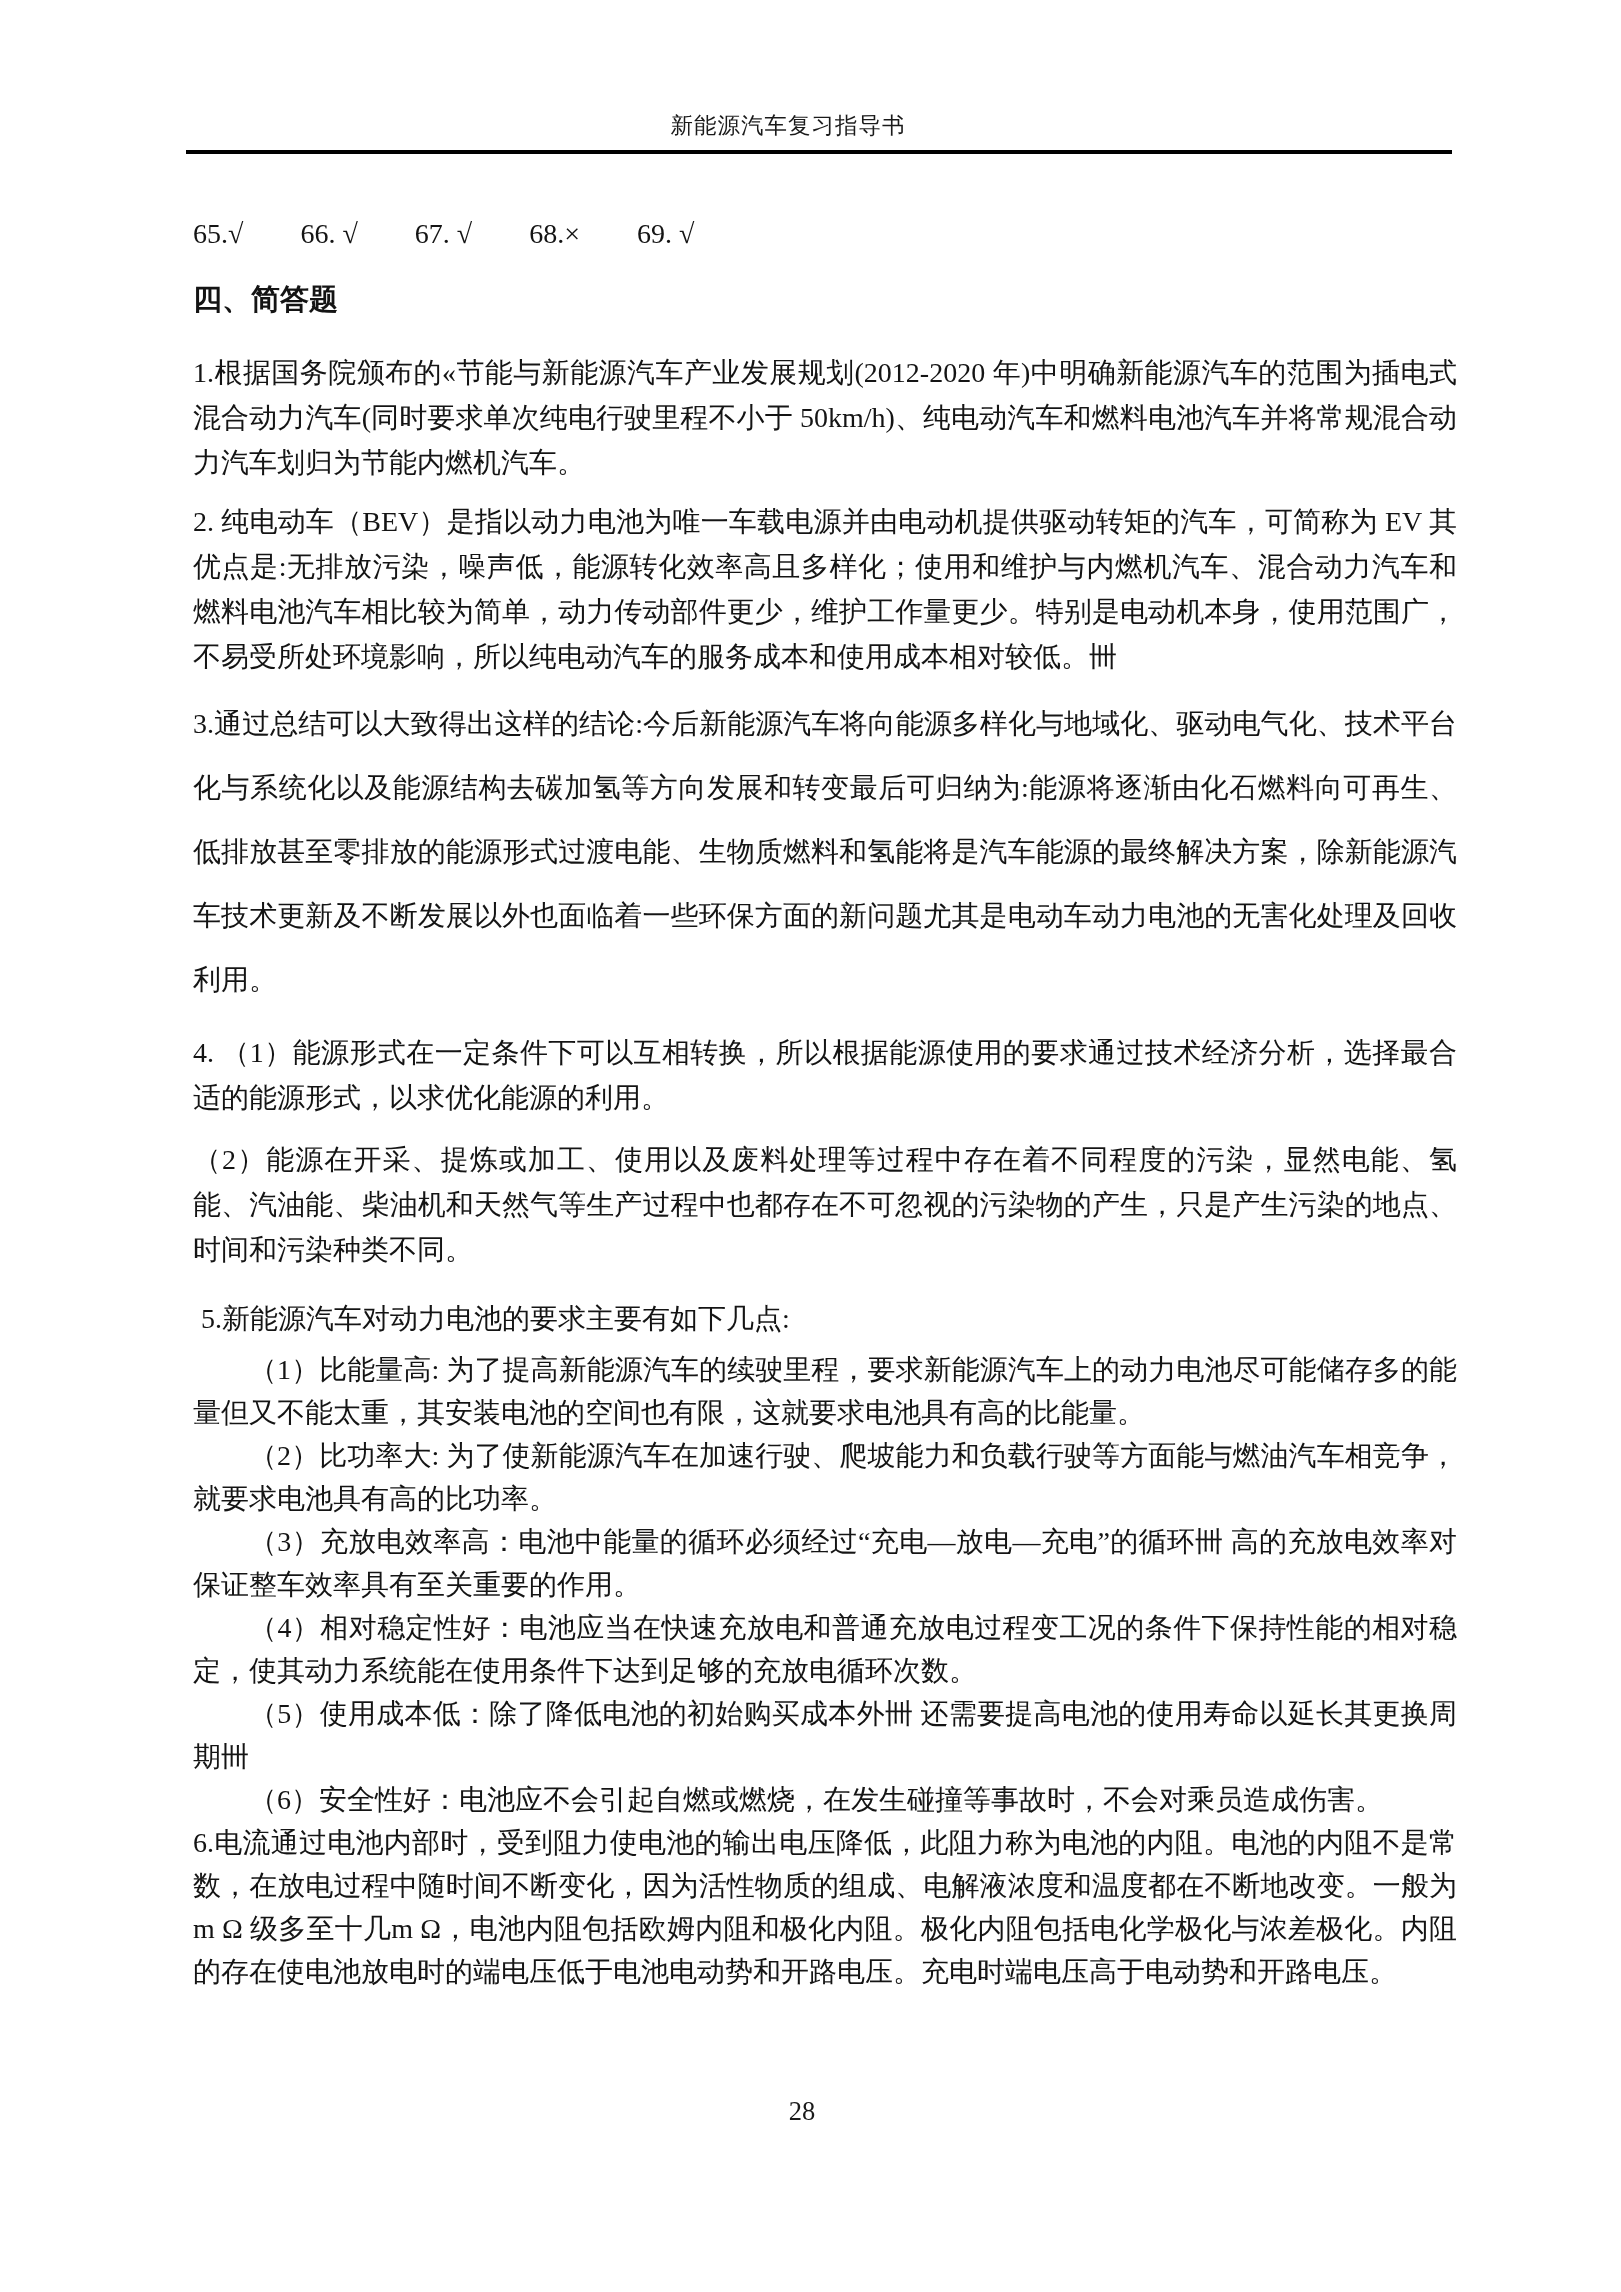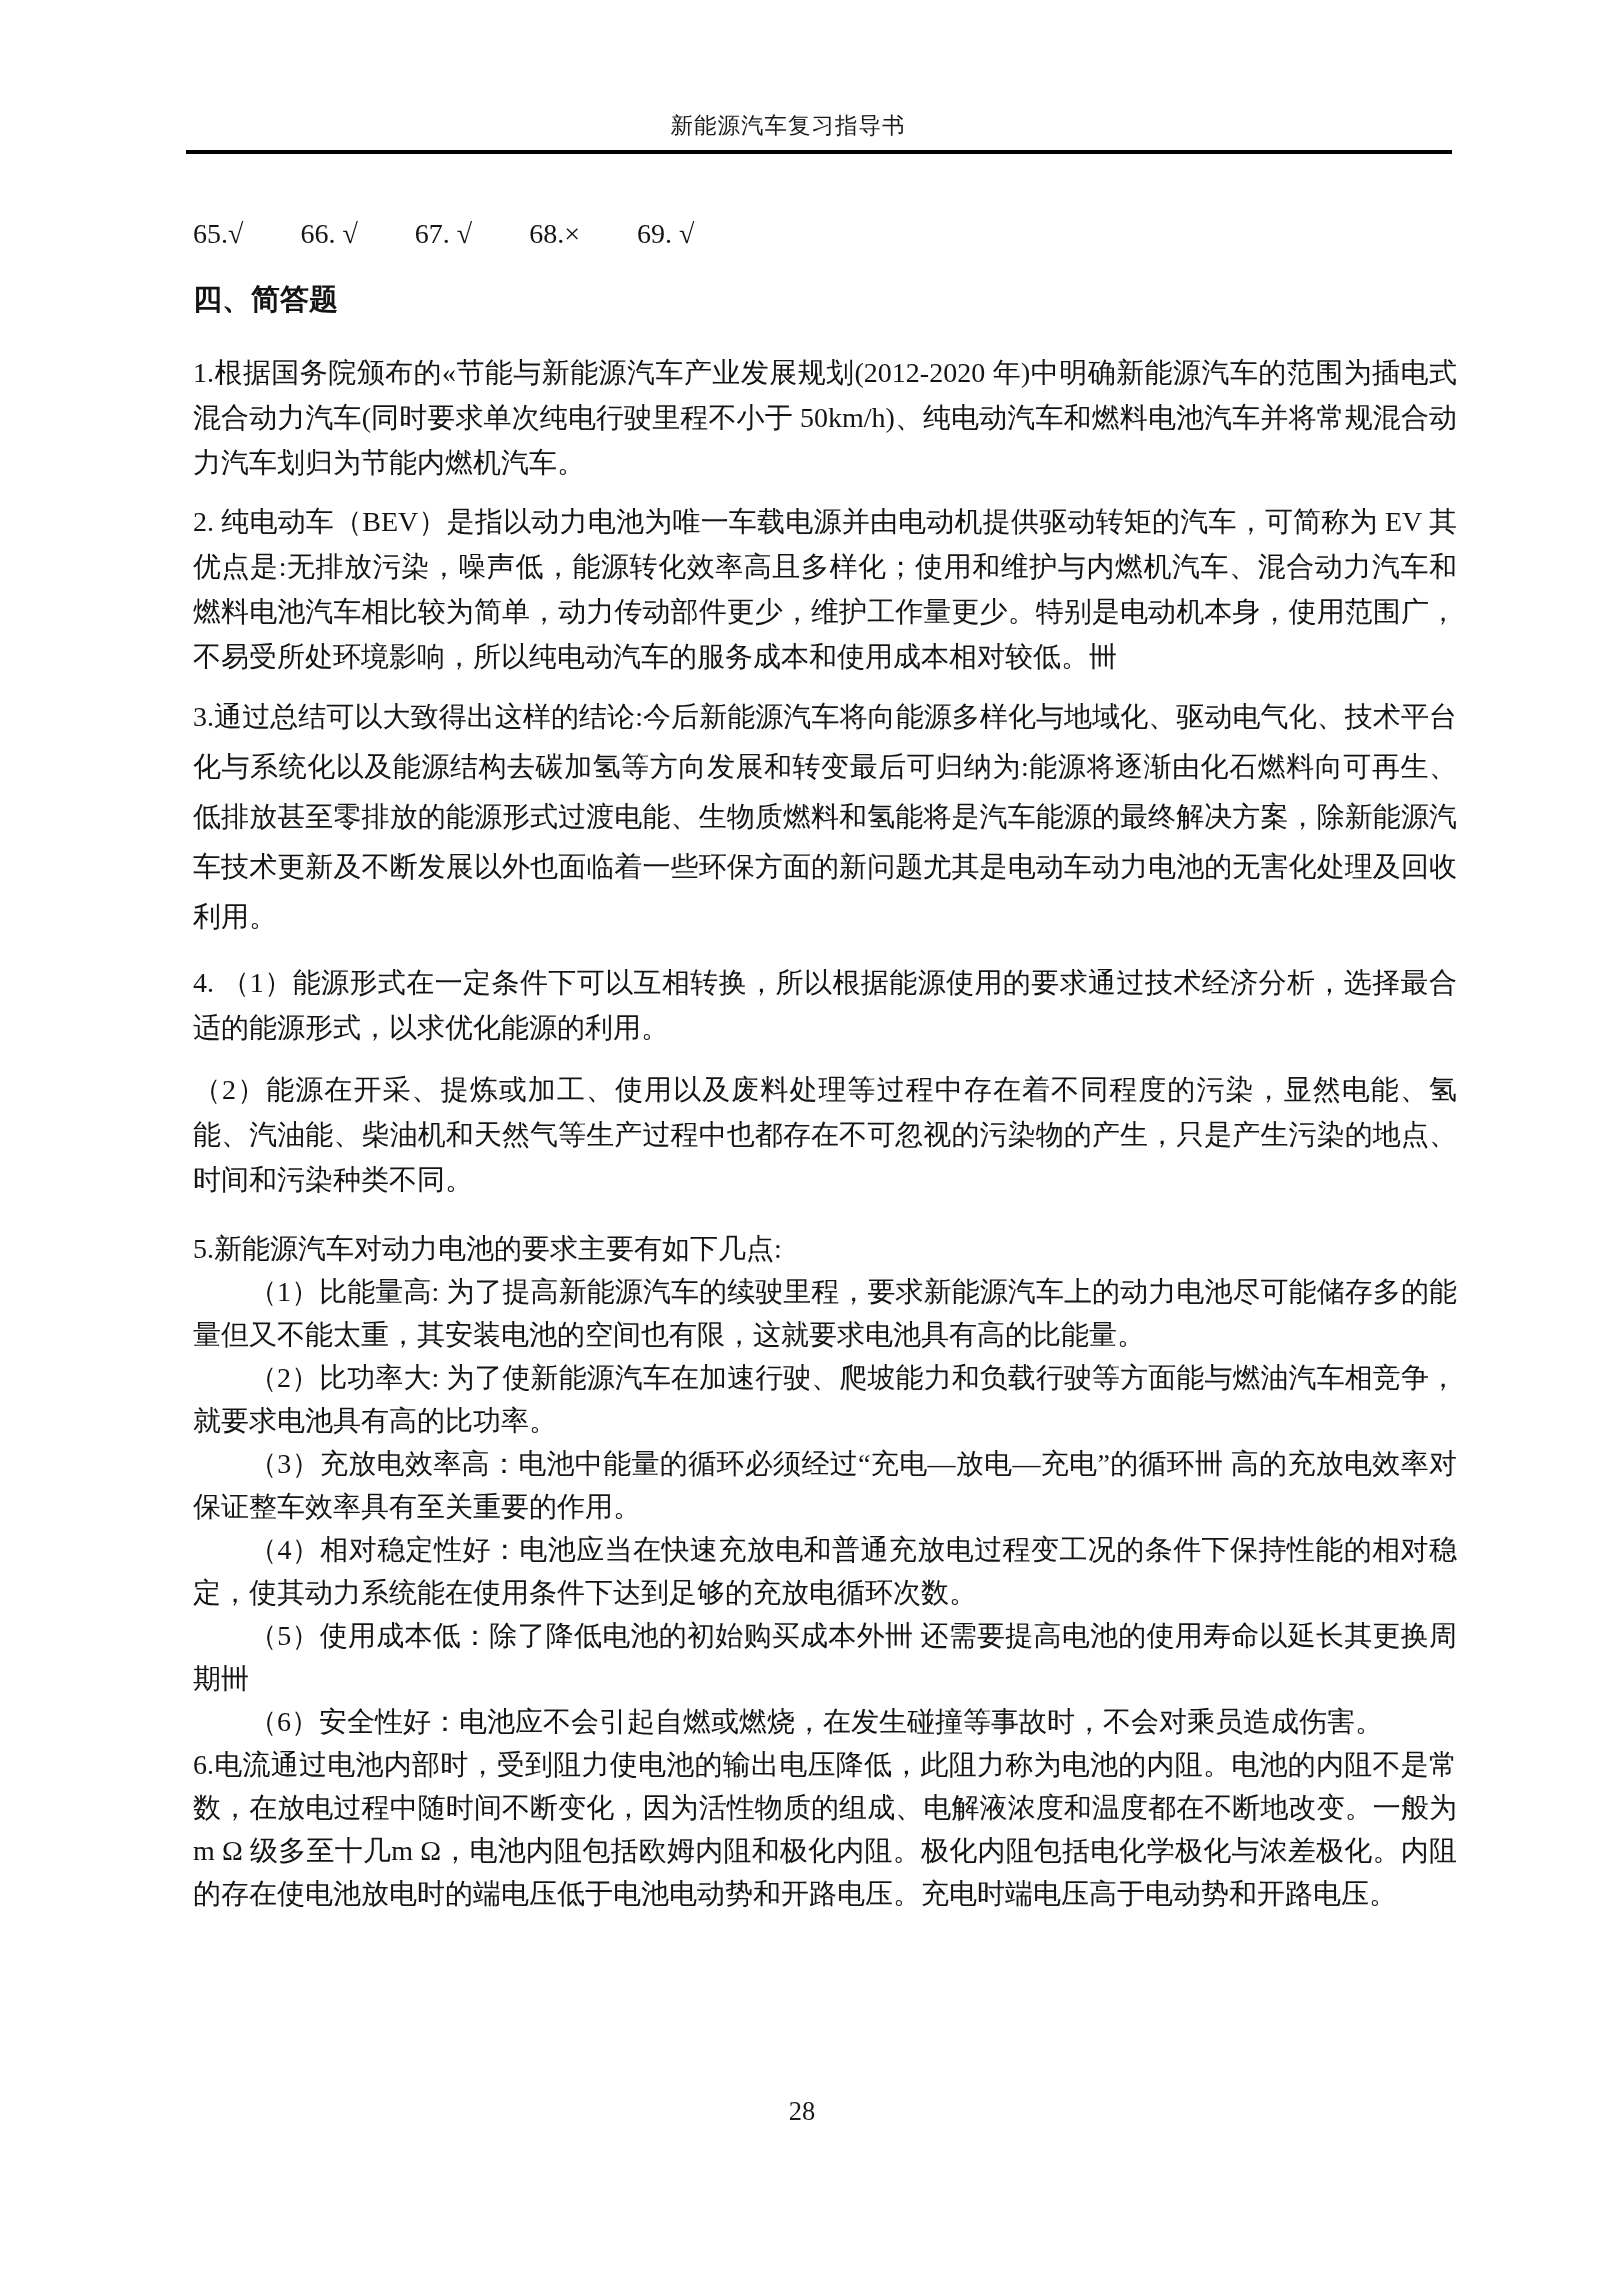--- a/index.html
+++ b/index.html
@@ -57,28 +57,28 @@
     font-weight: bold;
     font-size: 29px;
     line-height: 39px;
     margin: 0 0 31px 0;
   }
   .para {
     margin: 0 0 13.7px 0;
   }
   .para.q1   { margin-bottom: 13.7px; }
   .para.q2   { margin-bottom: 13.7px; }
-  .para.q3   { line-height: 50px; margin-bottom: 17.6px; }
+  .para.q3   { line-height: 64px; margin-bottom: 17.6px; }
   .para.q4-1 { margin-bottom: 16.7px; }
   .para.q4-2 { margin-bottom: 25px; }
   .para.q4-3 { margin-bottom: 19.6px; }
   .q5-block, .q6-block {
     line-height: 43px;
   }
-  .q5-intro { margin: 0; }
+  .q5-intro { margin: 8px; }
   .q5-item  { margin: 0; text-indent: 2em; }
   .para.q6  { margin: 0; }
   
   .page-number {
     position: absolute;
     top: 2096px;
     left: 0;
     width: 100%;
     text-align: center;
     font-size: 26.5px;

